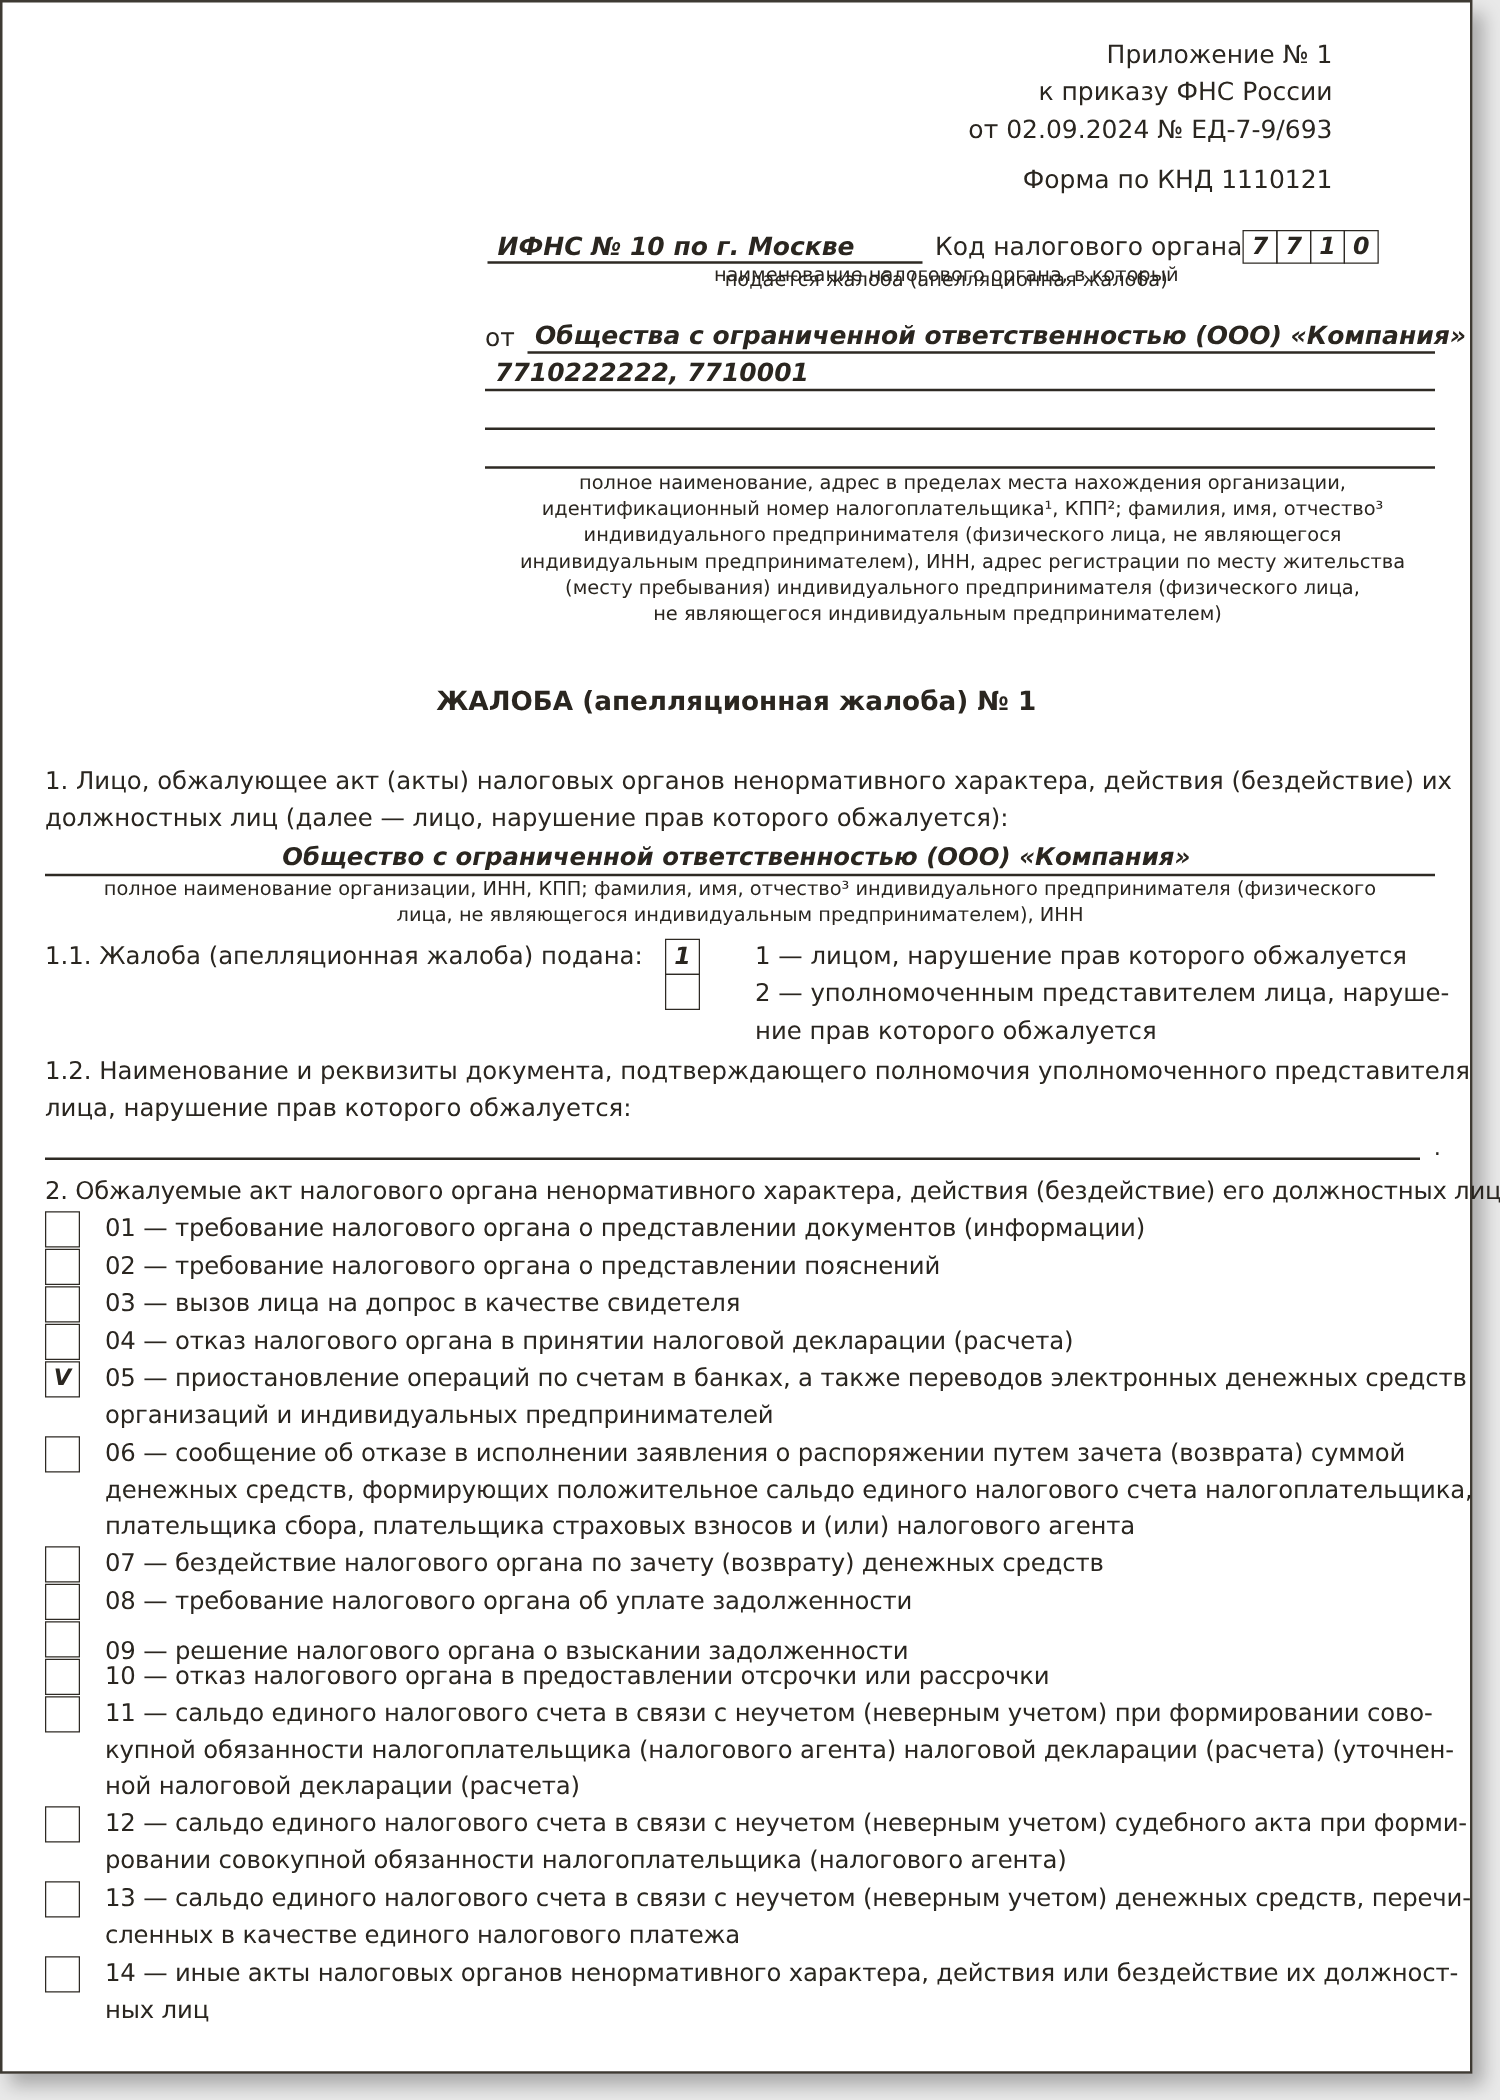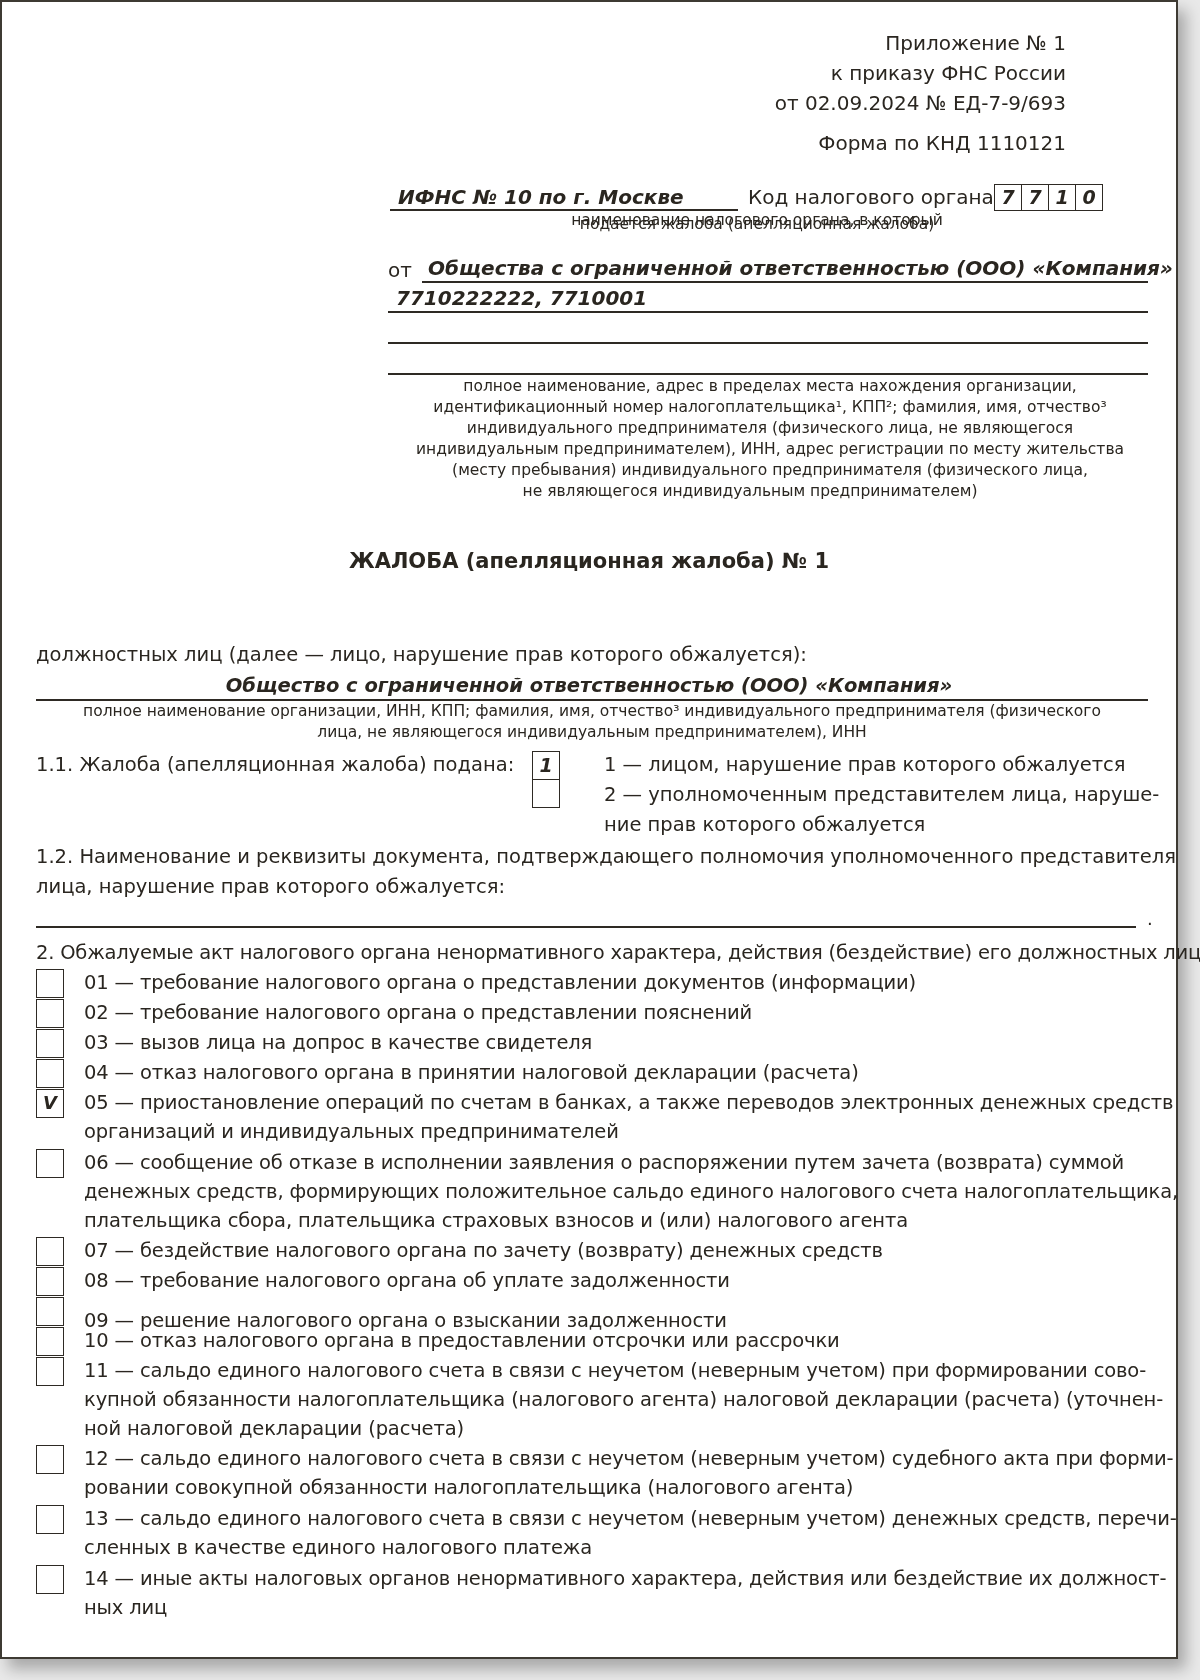--- a/index.html
+++ b/index.html
@@ -54,20 +54,21 @@
   <div class="line" style="left:386px; top:371px; width:760px;"></div>
   <div class="abs small" style="left:380px; top:395px; width:776px;">идентификационный номер налогоплательщика¹, КПП²; фамилия, имя, отчество³</div>
   <div class="abs small" style="left:380px; top:374px; width:776px;">полное наименование, адрес в пределах места нахождения организации,</div>
   <div class="abs small" style="left:380px; top:437px; width:776px;">индивидуальным предпринимателем), ИНН, адрес регистрации по месту жительства</div>
   <div class="abs small" style="left:380px; top:416px; width:776px;">индивидуального предпринимателя (физического лица, не являющегося</div>
   <div class="abs small" style="left:380px; top:458px; width:776px;">(месту пребывания) индивидуального предпринимателя (физического лица,</div>
   <div class="abs small" style="left:360px; top:479px; width:776px;">не являющегося индивидуальным предпринимателем)</div>
 
   <div class="abs" style="left:0; width:1174px; top:547px; text-align:center; font-size:21px; font-weight:bold;">ЖАЛОБА (апелляционная жалоба) № 1</div>
 
+  <div class="abs body-txt" style="left:34px; top:608px;">1. Лицо, обжалующее акт (акты) налоговых органов ненормативного характера, действия (бездействие) их</div>
   <div class="abs body-txt" style="left:34px; top:638px;">должностных лиц (далее — лицо, нарушение прав которого обжалуется):</div>
   <div class="abs ital" style="left:0; width:1174px; text-align:center; top:672px; font-size:19.5px;">Общество с ограниченной ответственностью (ООО) «Компания»</div>
   <div class="line" style="left:34px; top:697px; width:1112px;"></div>
   <div class="abs small" style="left:30px; width:1120px; top:699px; font-size:15.5px;">полное наименование организации, ИНН, КПП; фамилия, имя, отчество³ индивидуального предпринимателя (физического</div>
   <div class="abs small" style="left:30px; width:1120px; top:720px; font-size:15.5px;">лица, не являющегося индивидуальным предпринимателем), ИНН</div>
 
   <div class="abs body-txt" style="left:34px; top:748px;">1.1. Жалоба (апелляционная жалоба) подана:</div>
   <div class="cell" style="left:530px; top:749px; width:28px; height:29px; line-height:27px;">1</div>
   <div class="cell" style="left:530px; top:777px; width:28px; height:29px;"></div>
   <div class="abs body-txt" style="left:602px; top:748px;">1 — лицом, нарушение прав которого обжалуется</div>

